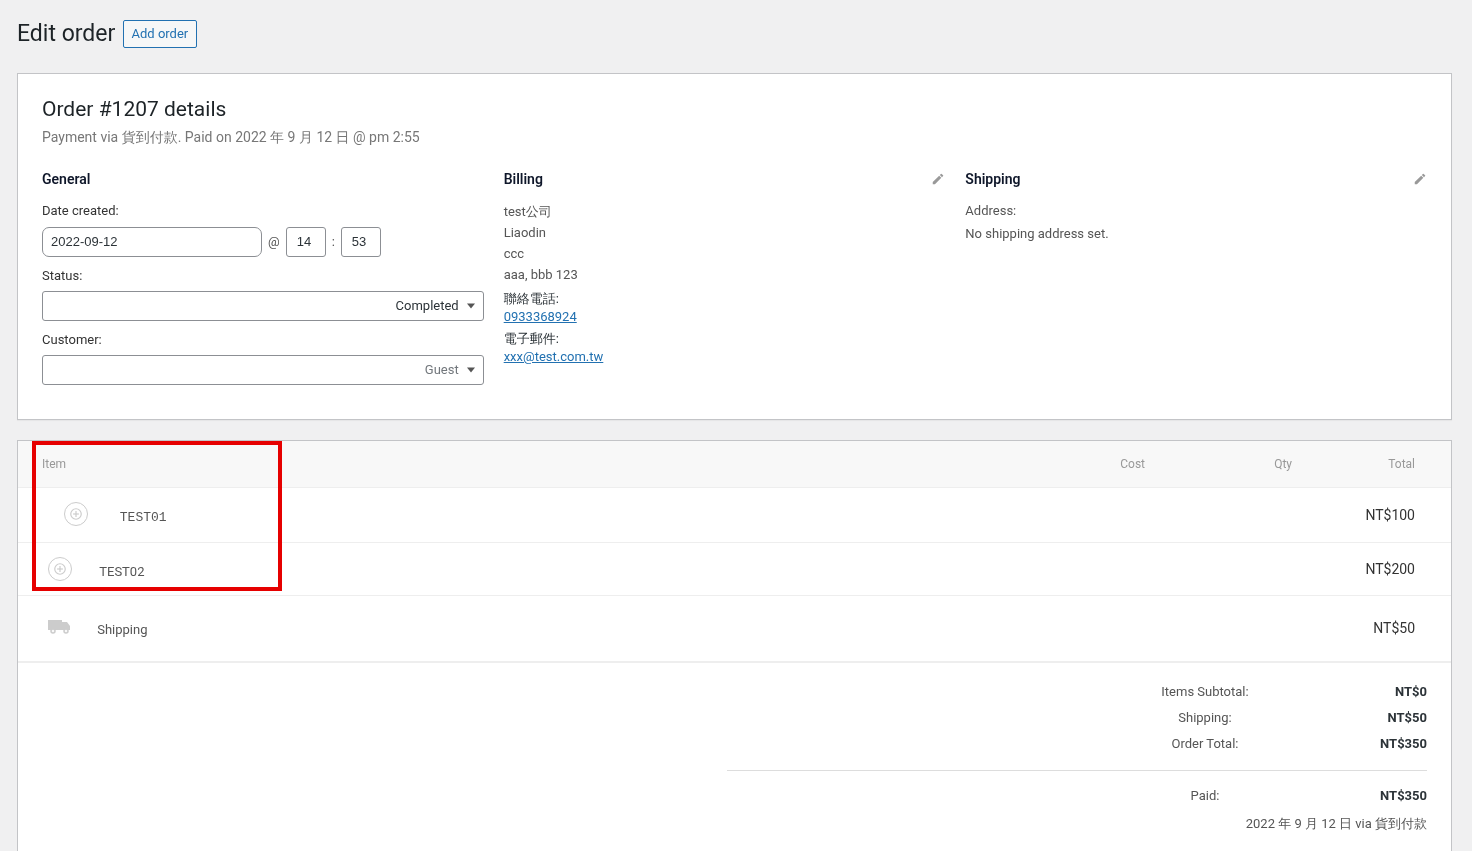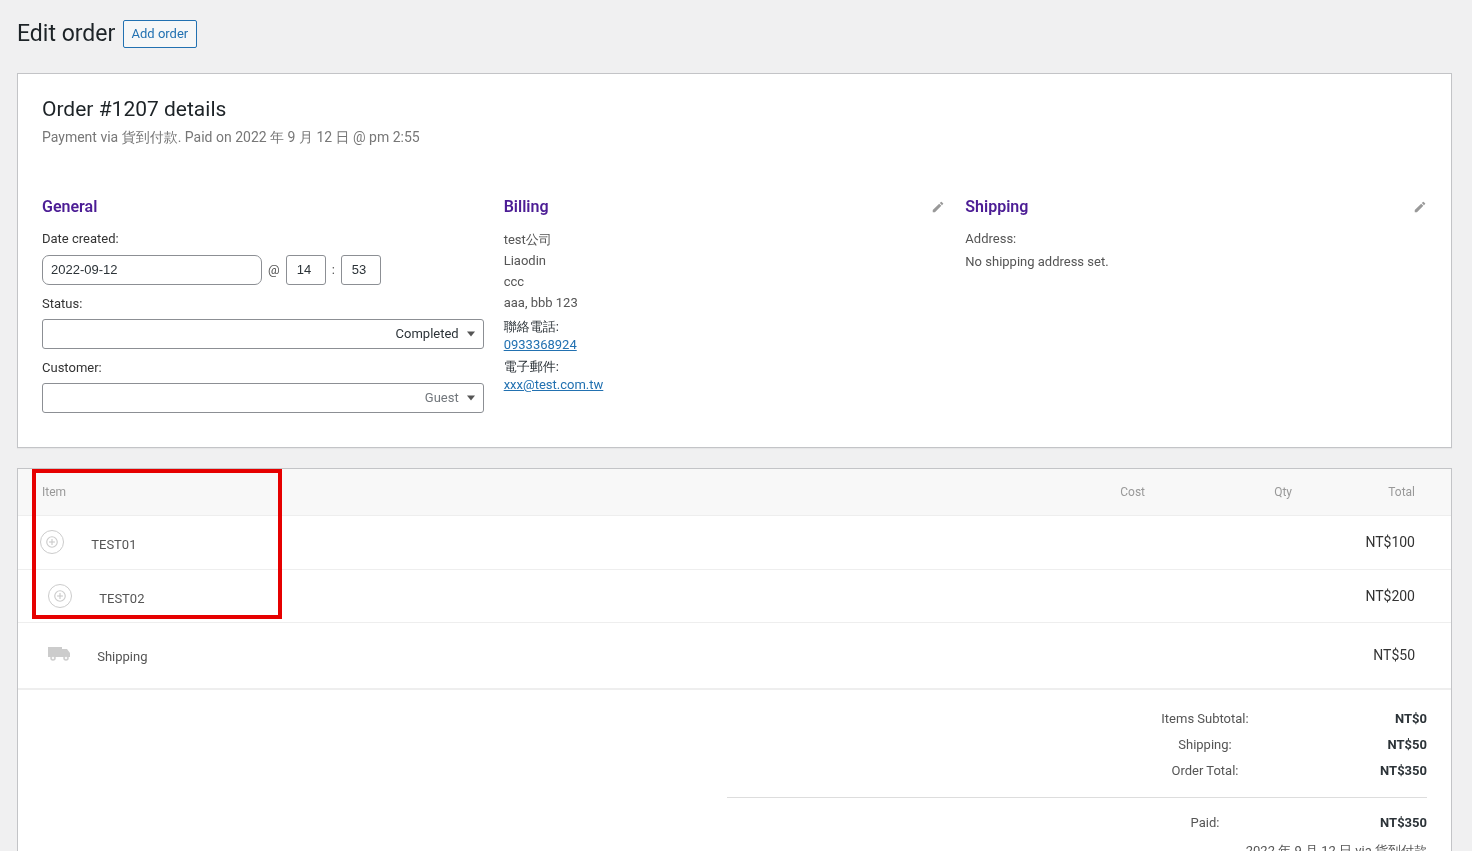--- a/index.html
+++ b/index.html
@@ -50,28 +50,27 @@
   }
   .order-data .subtext {
     color: #777;
     font-size: 14px;
     margin-top: 6px;
   }
   .order-columns { display: flex; margin-top: 24px; gap: 0; }
   .order-col { flex: 1 1 33%; padding-right: 20px; }
   .order-col:last-child { padding-right: 0; }
   .order-col h3 {
-    font-size: 16px;
+    font-size: 14px;
     font-weight: 600;
-    color: #4c1d95;
+    color: #0f172a;
     margin-bottom: 14px;
     display: flex;
     justify-content: space-between;
     align-items: center;
-    margin-top: 28px;
   }
   .pencil-icon {
     width: 14px; height: 14px;
     cursor: pointer;
     color: #999;
   }
   .form-field label {
     display: block;
     color: #333;
     font-size: 13px;
@@ -259,21 +258,21 @@
         <thead>
           <tr>
             <th class="item-col" style="padding-left:24px;"><span>Item</span></th>
             <th class="right cost-col"><span>Cost</span></th>
             <th class="right qty-col"><span>Qty</span></th>
             <th class="right total-col" style="padding-right:36px;"><span>Total</span></th>
           </tr>
         </thead>
         <tbody>
           <tr>
-            <td style="padding-left:22px;">
+            <td style="padding-left:46px;font-family:Liberation Mono, monospace;">
               <span class="thumb">
                 <svg viewBox="0 0 24 24" width="14" height="14" stroke="#ccc" stroke-width="2" fill="none">
                     <circle cx="12" cy="12" r="9"></circle>
                     <line x1="12" y1="7" x2="12" y2="17"></line>
                     <line x1="7" y1="12" x2="17" y2="12"></line>
                   </svg>
               </span>
               <span style="margin-left:24px;">TEST01</span>
             </td>
             <td class="right"></td>

